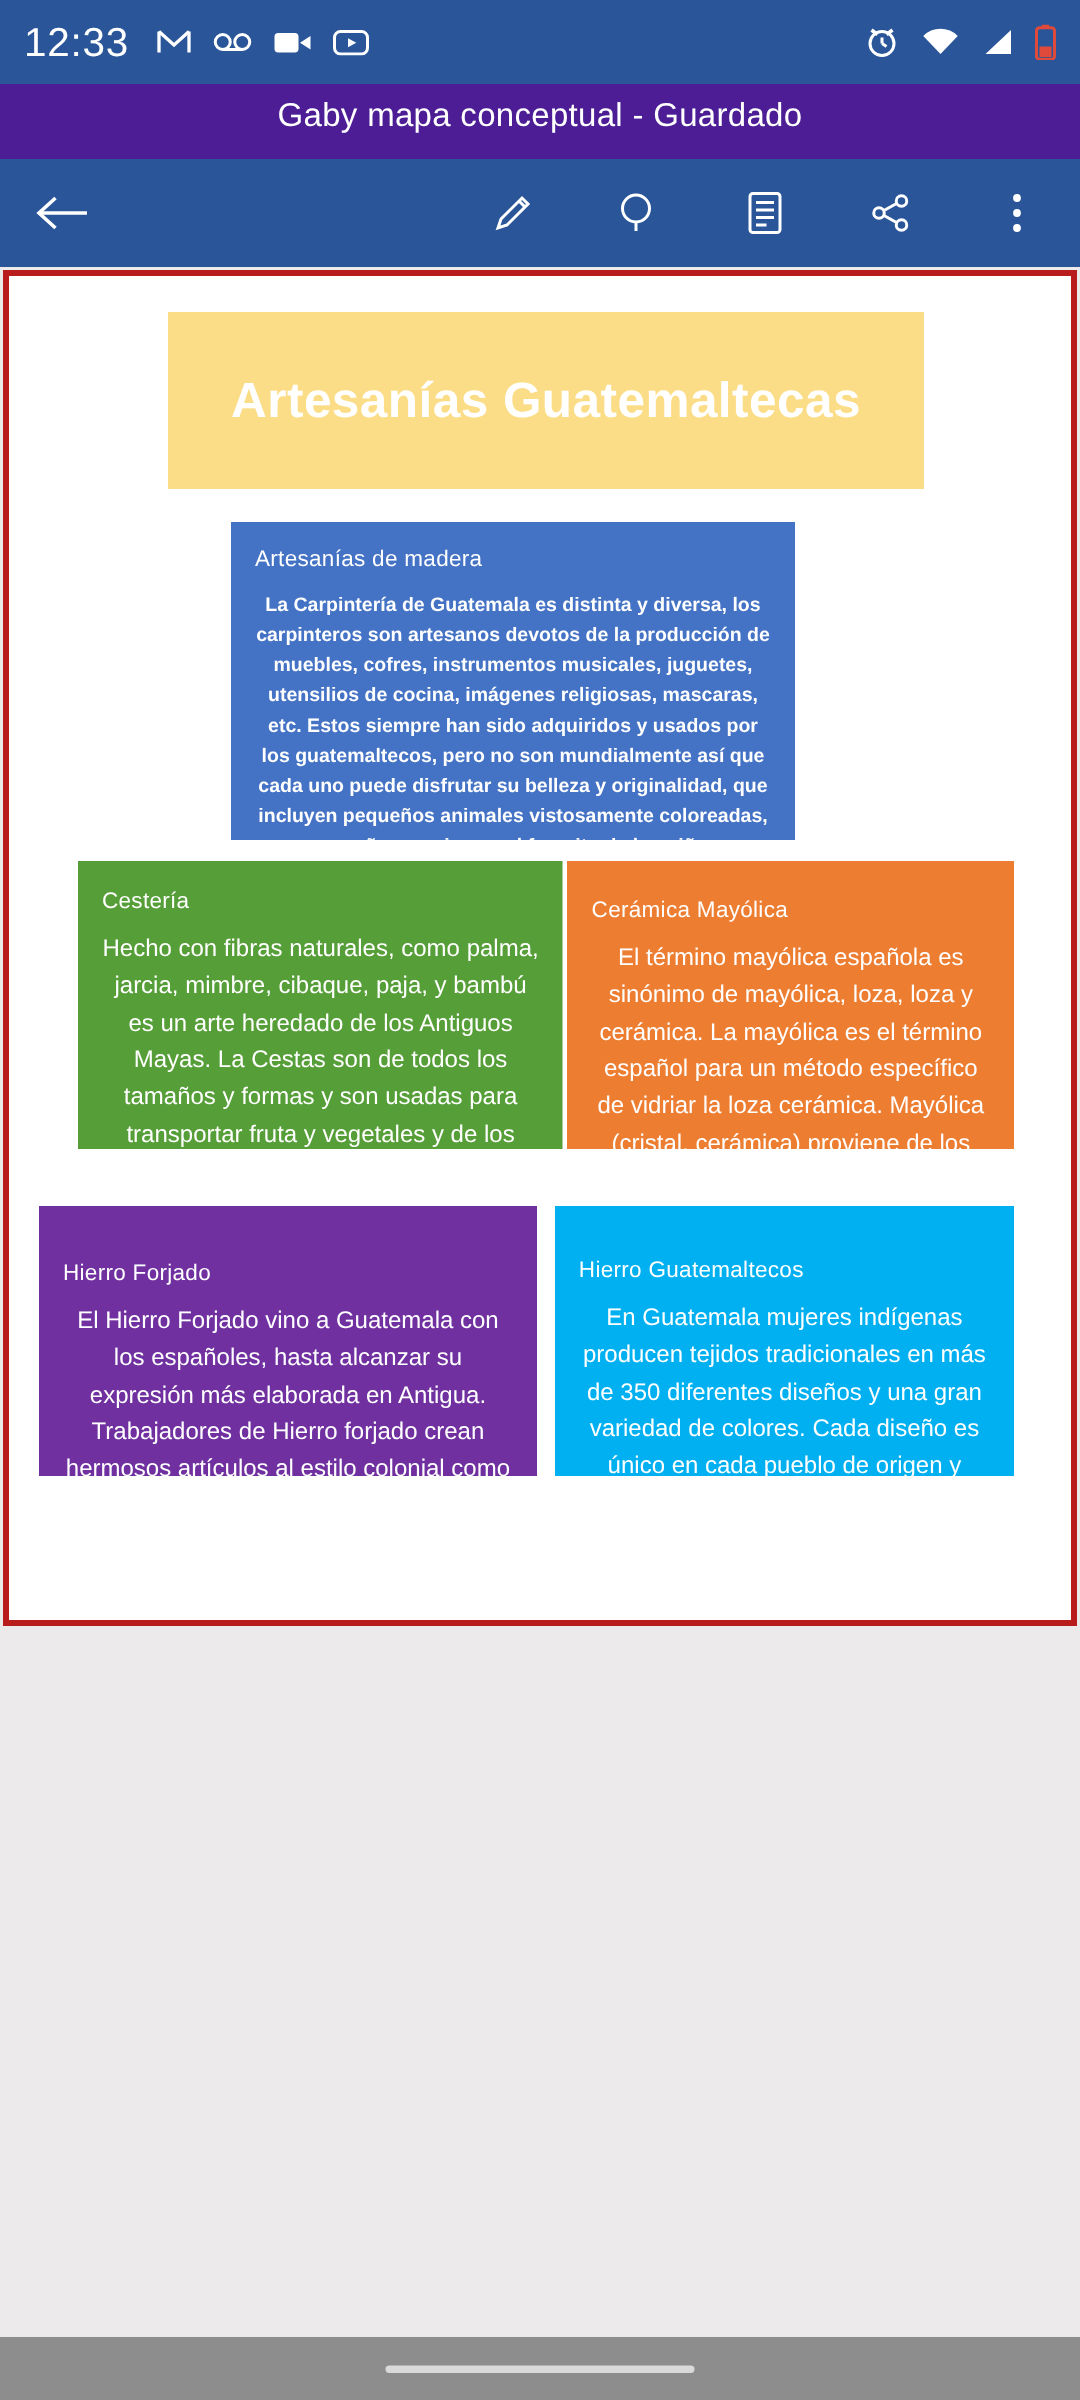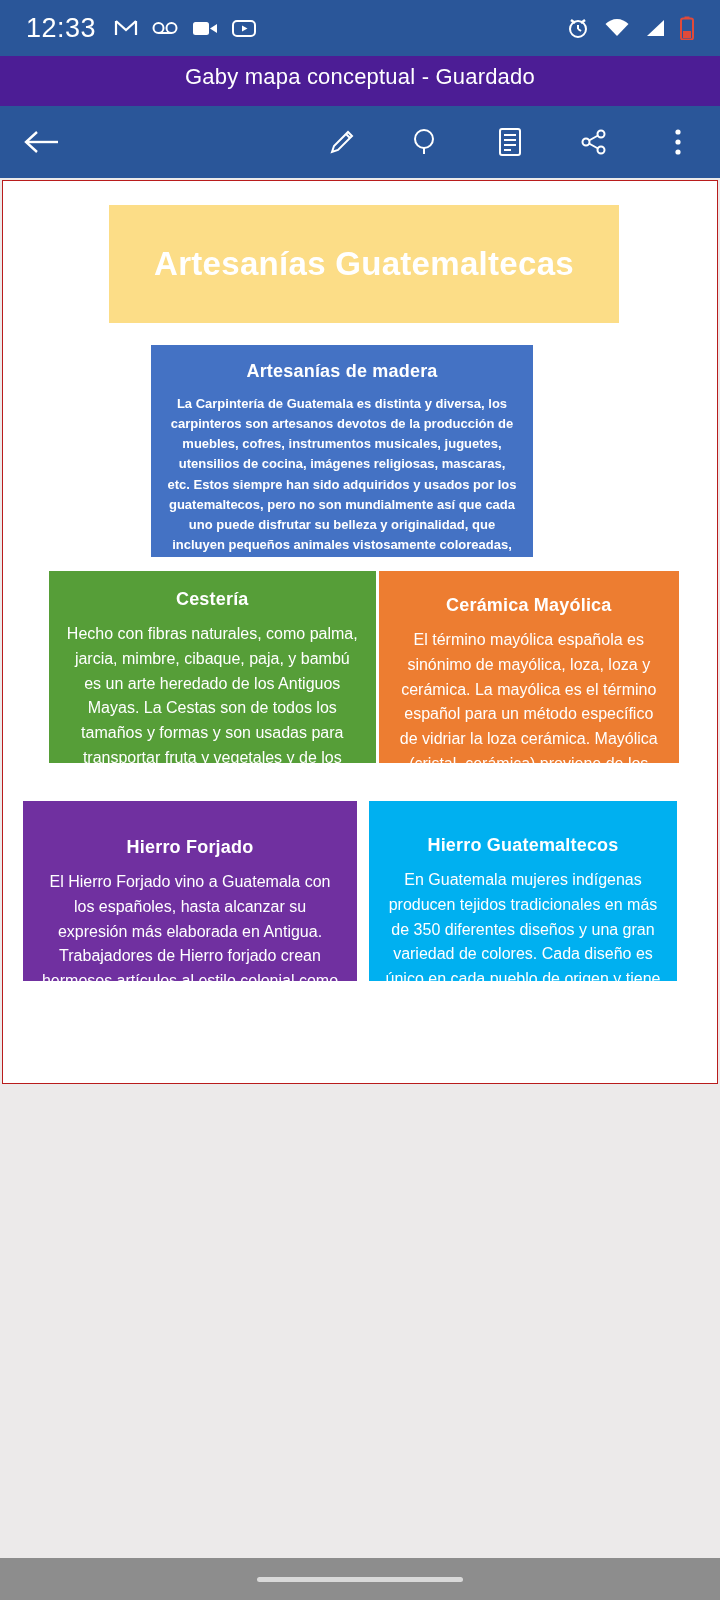--- a/index.html
+++ b/index.html
@@ -20,21 +20,21 @@
     flex-direction: column;
   }
 
   
   .statusbar {
     height: 56px;
     background: #2a5699;
     color: #ffffff;
     display: flex;
     align-items: center;
-    padding: 0 26px;
+    padding: 0 16px;
     flex: none;
   }
   .clock {
     font-size: 27px;
     letter-spacing: 0.5px;
     font-family: "Liberation Sans", sans-serif;
   }
   .status-left-icons {
     display: flex;
     align-items: center;
@@ -84,21 +84,21 @@
   
   .docwrap {
     flex: 1;
     background: #eceaea;
     overflow: hidden;
     position: relative;
   }
   .page {
     background: #ffffff;
     margin: 2px 2px 0 2px;
-    border: 1px solid #b91c1c;
+    border: 4px solid #b91c1c;
     height: 904px;
     padding: 0 18px;
     position: relative;
   }
 
   .banner {
     margin: 24px 80px 0 88px;
     background: #fcdd87;
     height: 118px;
     display: flex;
@@ -111,23 +111,22 @@
     font-weight: bold;
     letter-spacing: 0.3px;
   }
 
   .card {
     color: #ffffff;
     padding: 14px 16px;
     overflow: hidden;
   }
   .card-title {
-    text-align: center;
-    font-size: 18px;
-    font-weight: bold;
+    font-size: 15px;
+    font-weight: normal;
     margin-bottom: 12px;
     letter-spacing: 0.2px;
   }
   .card-body {
     text-align: center;
     font-size: 16px;
     line-height: 1.55;
   }
   .card-body.bold { font-weight: bold; font-size: 13px; }
 

